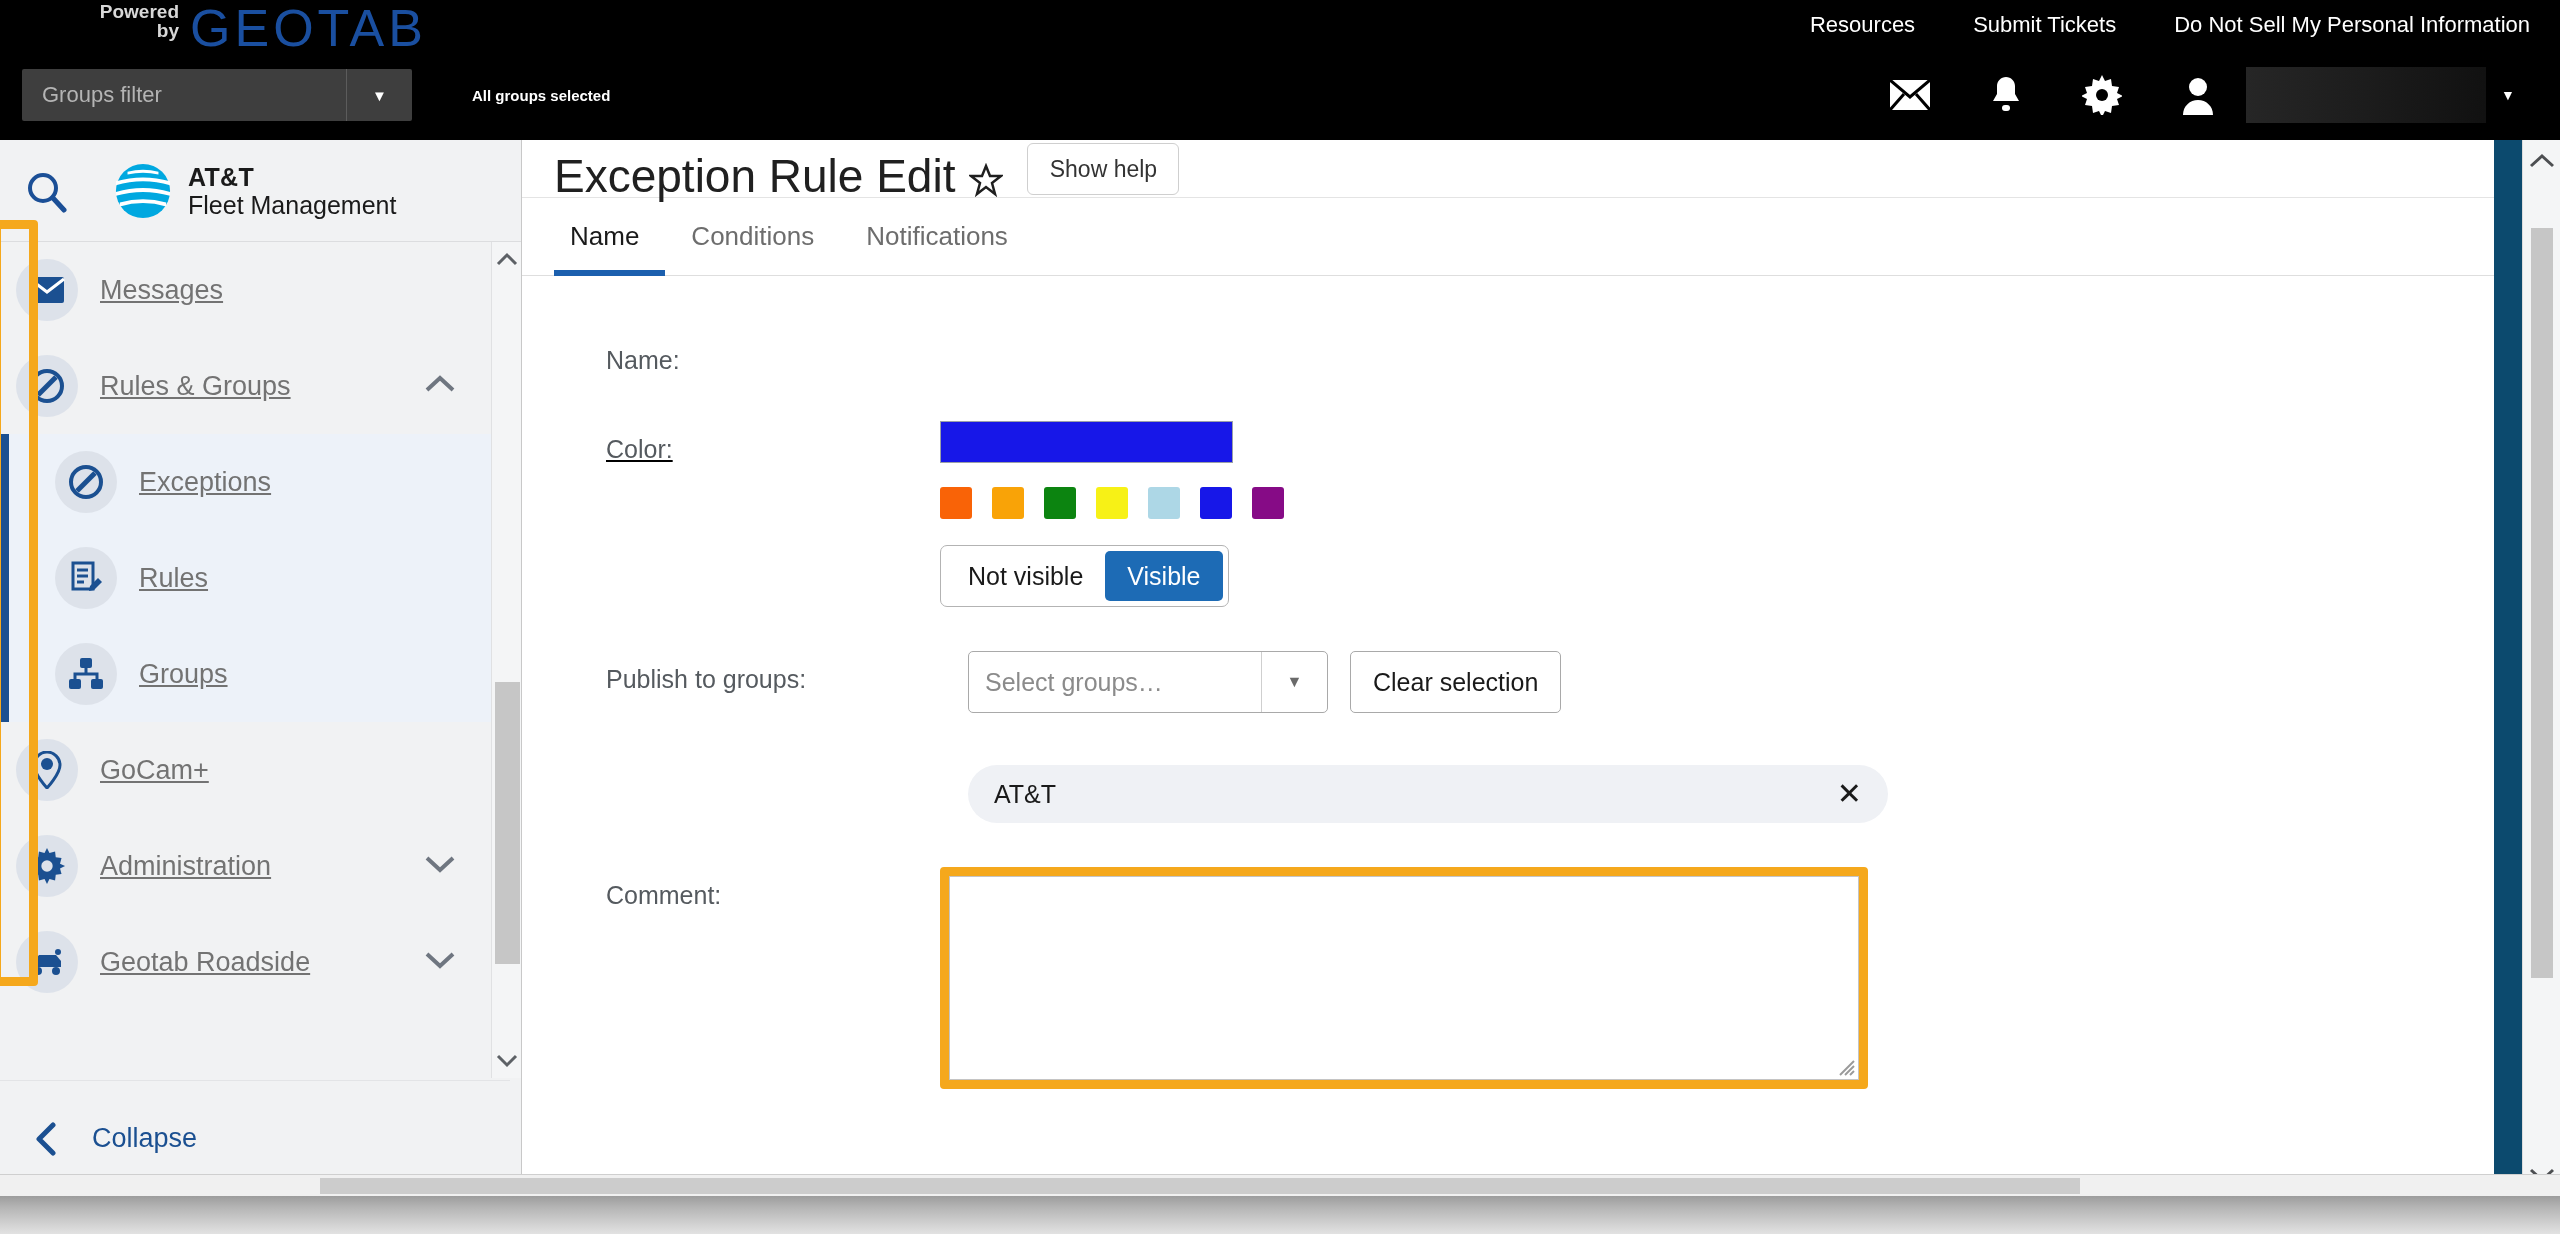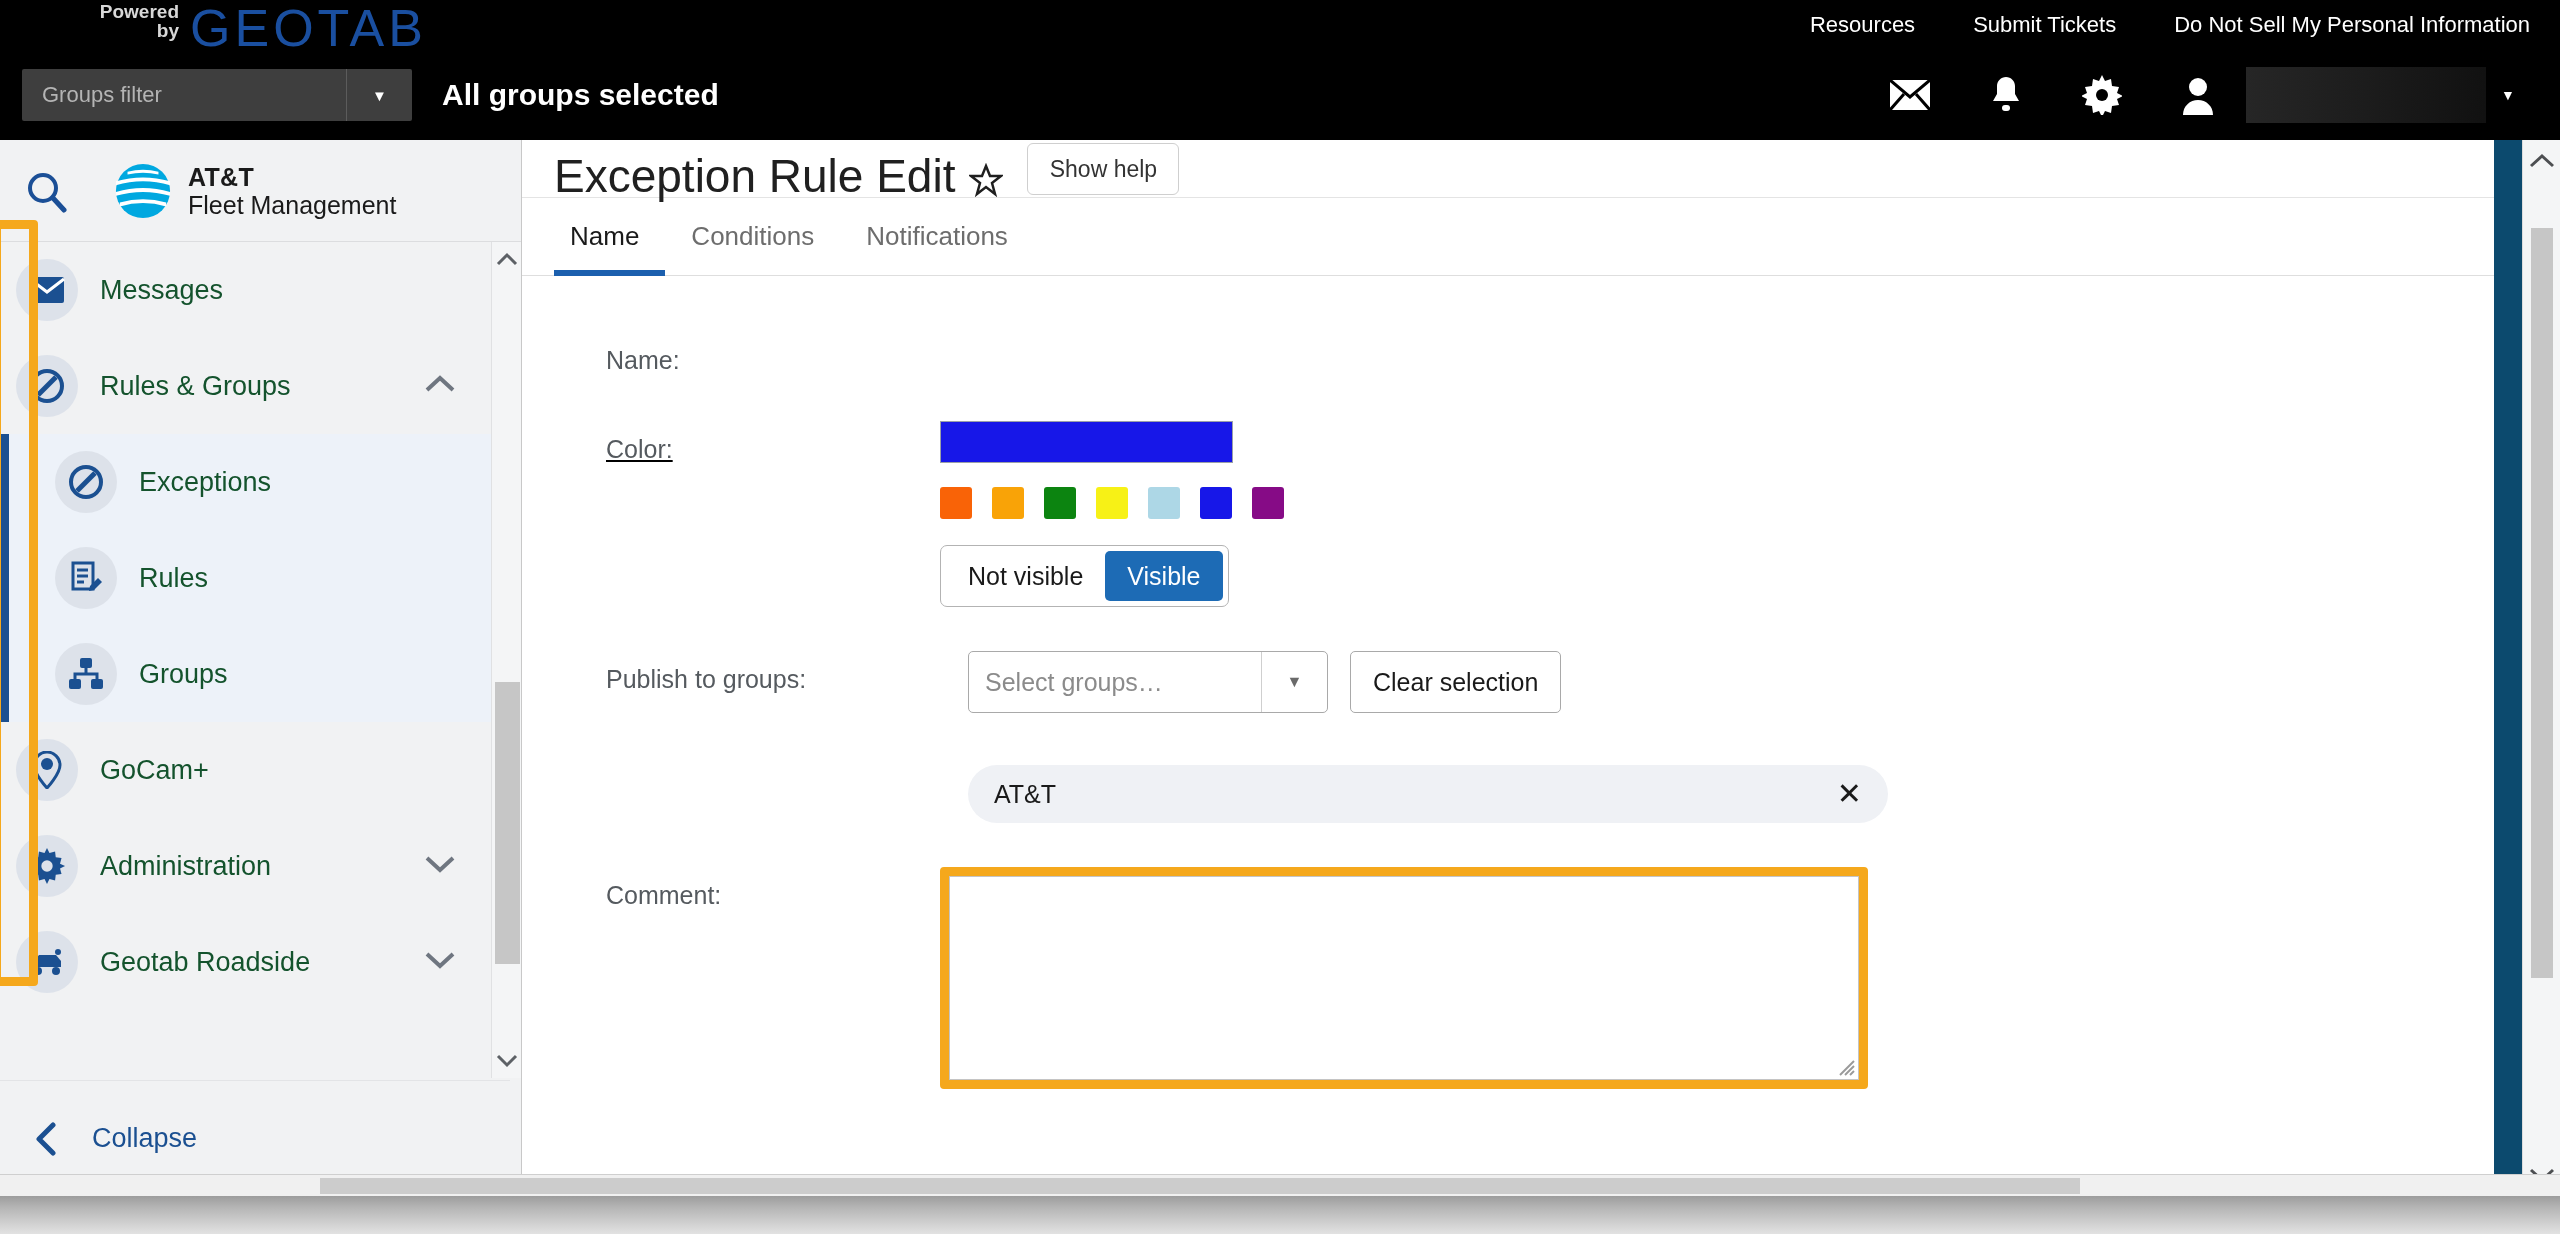--- a/index.html
+++ b/index.html
@@ -68,22 +68,22 @@
     flex: 1; display: flex; align-items: center;
     padding-left: 20px;
     color: #b4b4b4; font-size: 22px;
   }
   .groups-filter .gf-caret {
     width: 66px; border-left: 1px solid #5c5c5c;
     display: flex; align-items: center; justify-content: center;
     color: #ffffff; font-size: 15px;
   }
   .allgroups {
-    margin-left: 30px;
-    color: #ffffff; font-size: 30px; font-weight: bold;
+    margin-left: 60px;
+    color: #ffffff; font-size: 15px; font-weight: bold;
   }
   .topicons {
     position: absolute; right: 30px; top: 62px;
     height: 66px;
     display: flex; align-items: center; gap: 0;
   }
   .topicons .ic {
     width: 96px; height: 66px;
     display: flex; align-items: center; justify-content: center;
     color: #ffffff;
@@ -140,21 +140,21 @@
   }
   .sb-item .bubble {
     width: 62px; height: 62px; border-radius: 50%;
     background: #dde2ea;
     display: flex; align-items: center; justify-content: center;
     flex: 0 0 auto;
     color: #1b5091;
   }
   .sb-item .lbl {
     margin-left: 22px;
-    color: #14532d; font-size: 27px;
+    color: #737373; font-size: 27px; text-decoration: underline;
   }
   .sb-item .chev {
     position: absolute; right: 66px; top: 50%;
     transform: translateY(-50%);
     color: #6f7680;
   }
   .sb-sub-wrap {
     background: #edf2f9;
     border-left: 9px solid #1b5091;
   }

